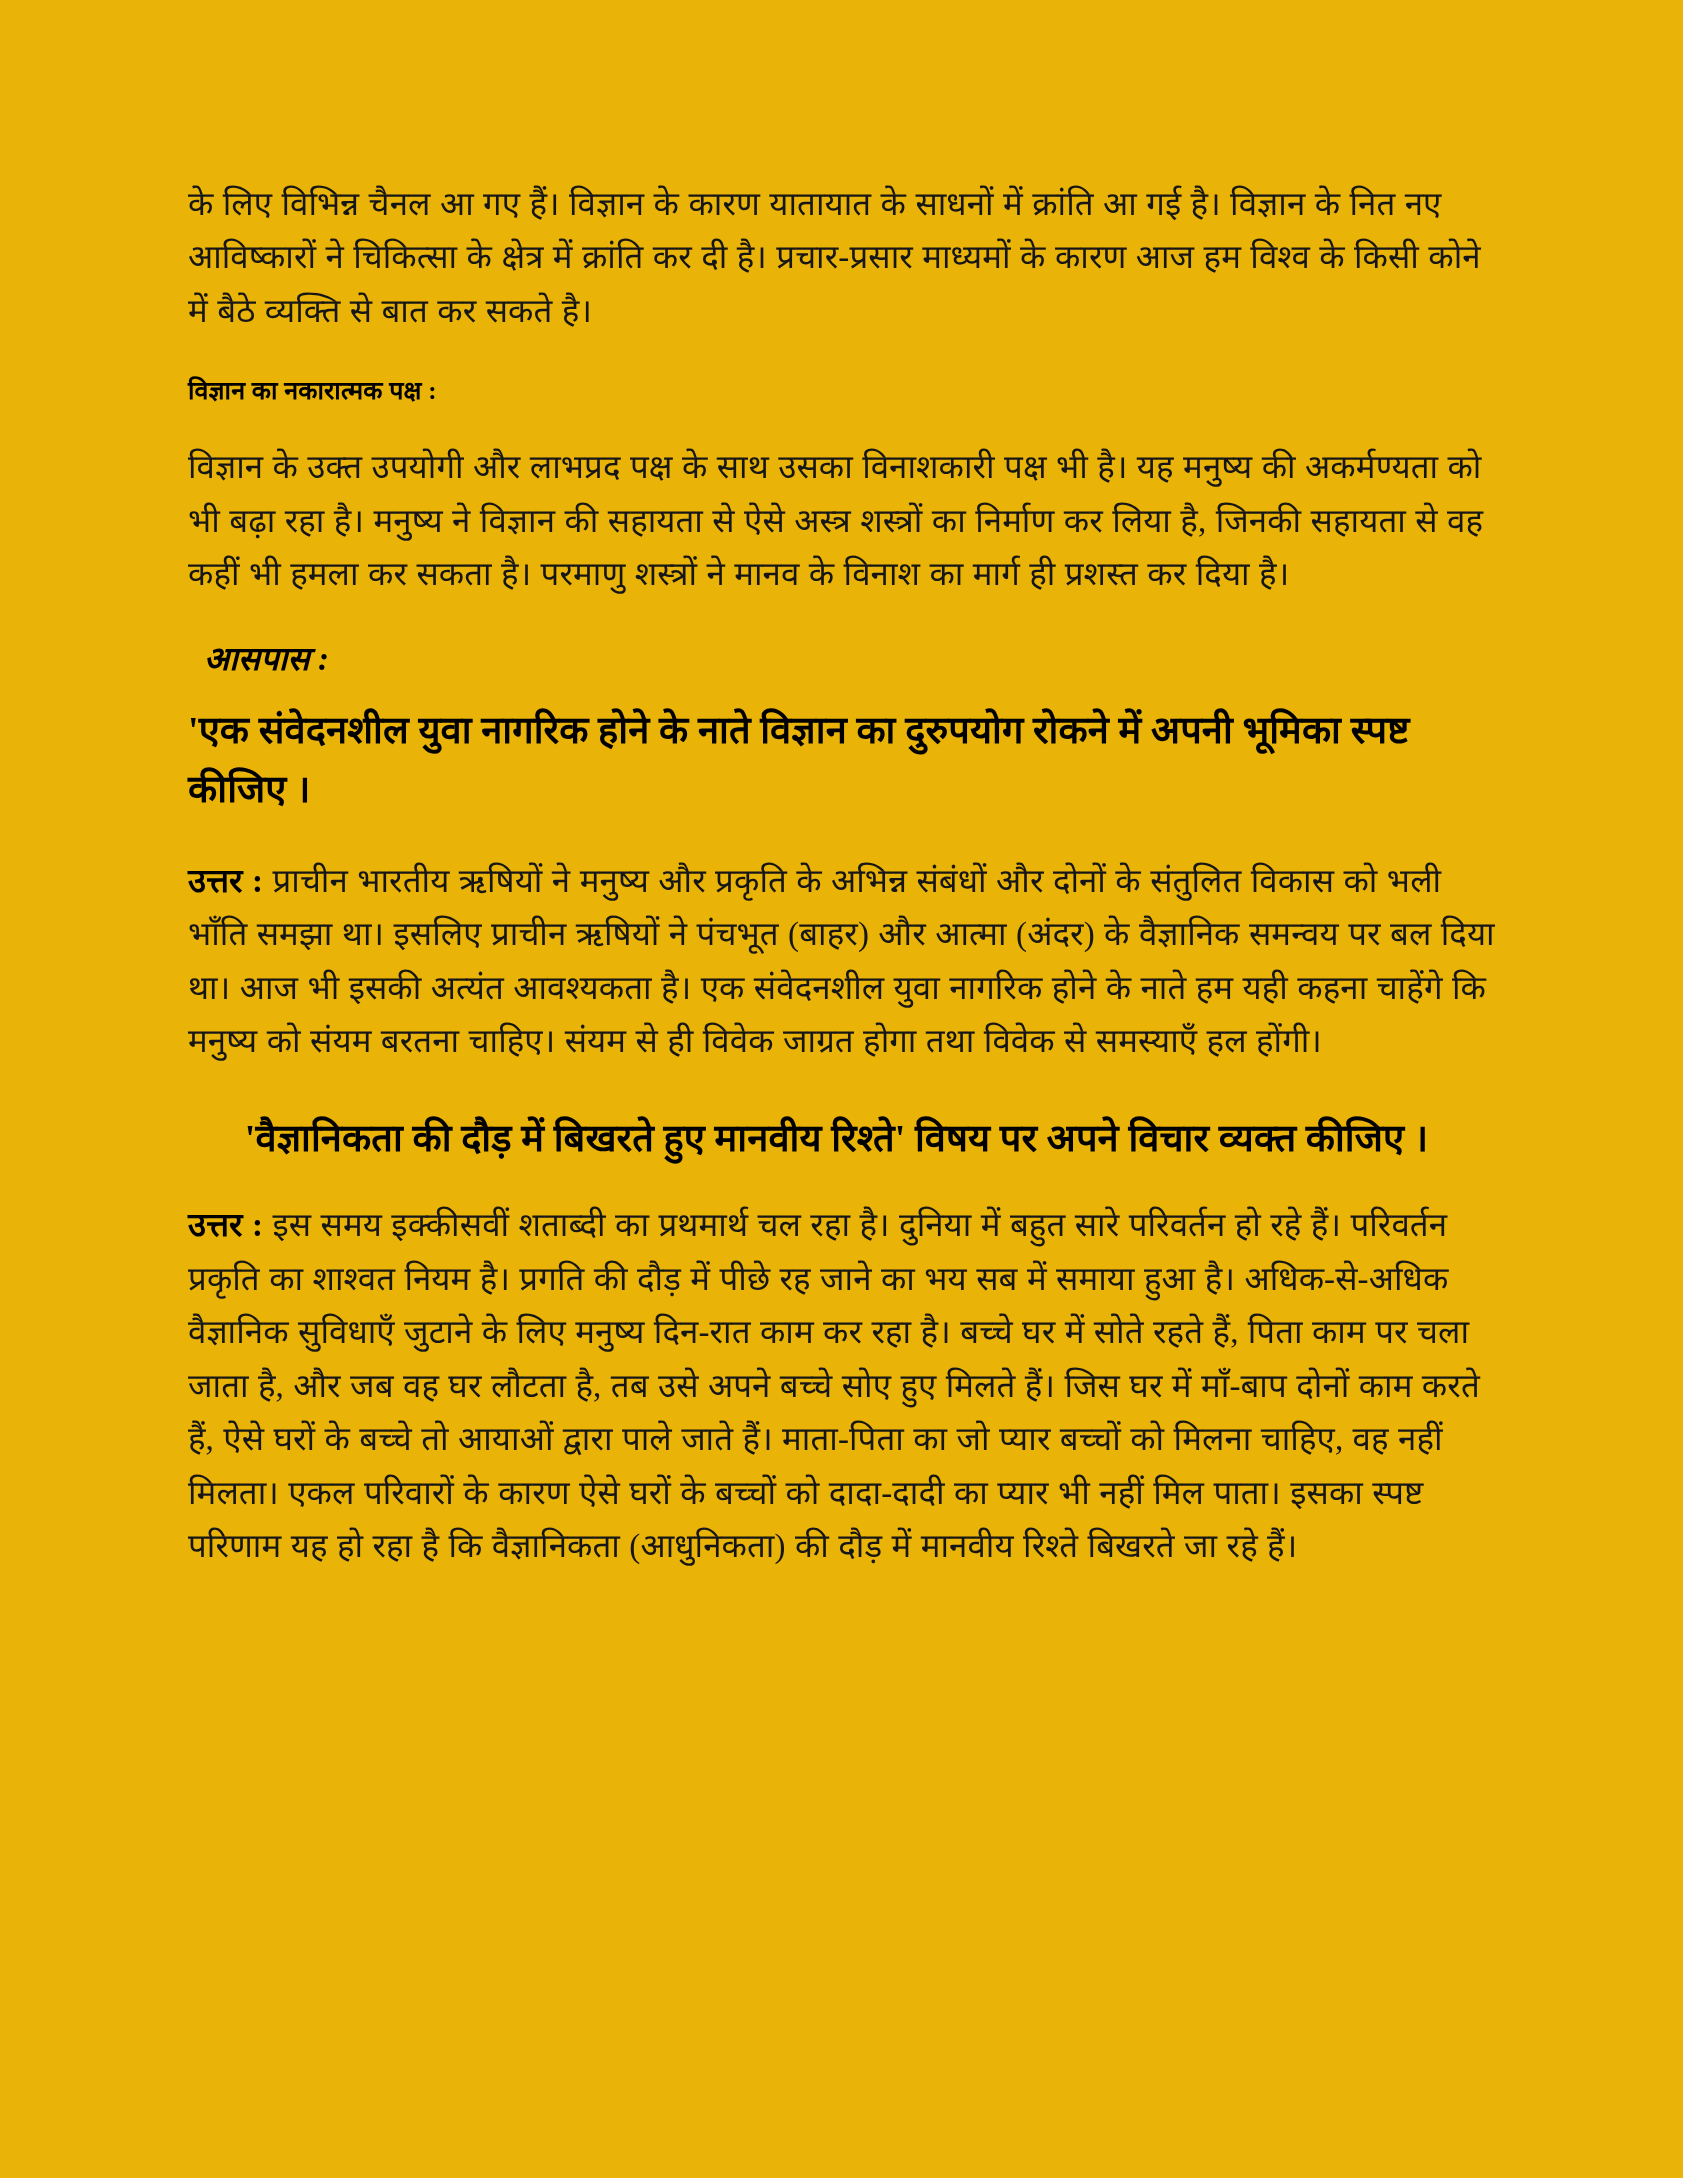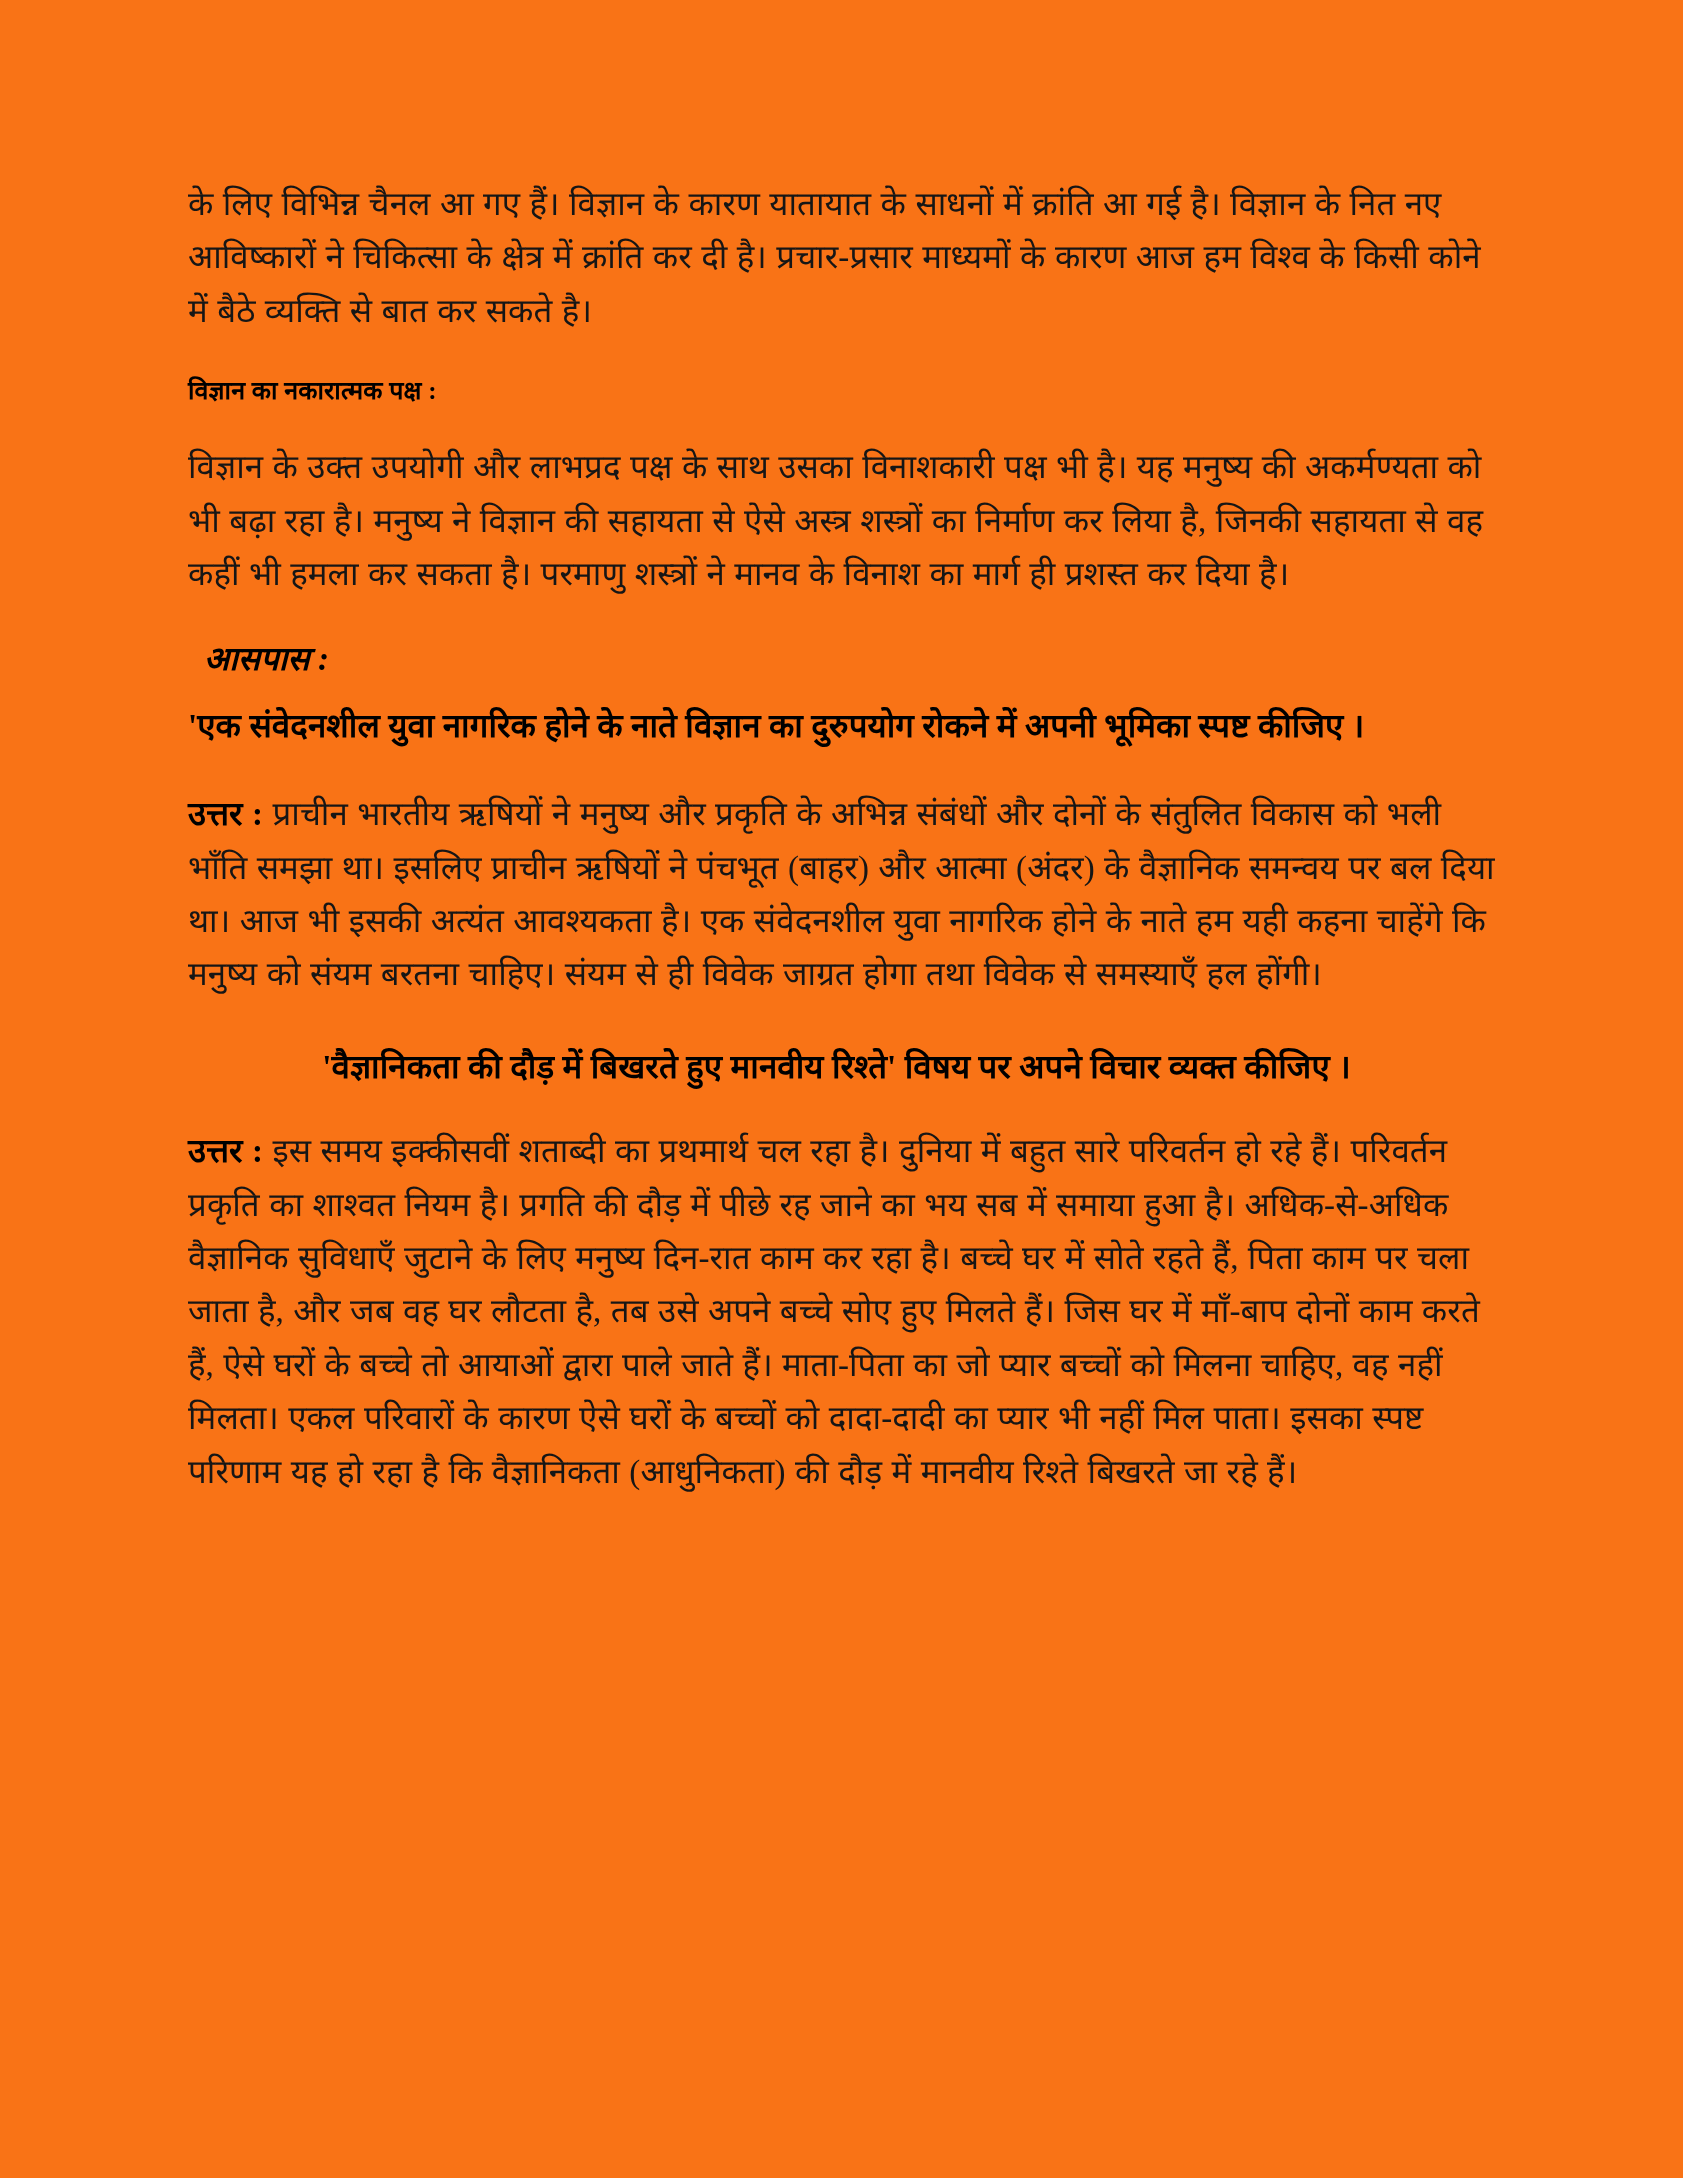--- a/index.html
+++ b/index.html
@@ -5,21 +5,21 @@
 <style>
   html, body {
     margin: 0;
     padding: 0;
     background: #ffffff;
   }
   .page {
     position: relative;
     width: 1683px;
     height: 2178px;
-    background: #f97316;
+    background: #eab308;
     margin: 0 auto;
     overflow: hidden;
     box-sizing: border-box;
   }
   .content {
     position: absolute;
     left: 188px;
     top: 178px;
     width: 1307px;
   }
@@ -46,21 +46,21 @@
     font-family: "Liberation Serif", "DejaVu Serif", serif;
     font-size: 33px;
     line-height: 1.5;
     font-weight: bold;
     color: #000000;
     margin: 16px;
     font-style: italic;
   }
   .question {
     font-family: "Liberation Serif", "DejaVu Serif", serif;
-    font-size: 33px;
+    font-size: 38px;
     line-height: 1.55;
     font-weight: bold;
     color: #000000;
     margin: 0 0 34px 0;
     letter-spacing: 0.1px;
   }
   .question.wide {
     width: 1297px;
   }
   .answer-label {

